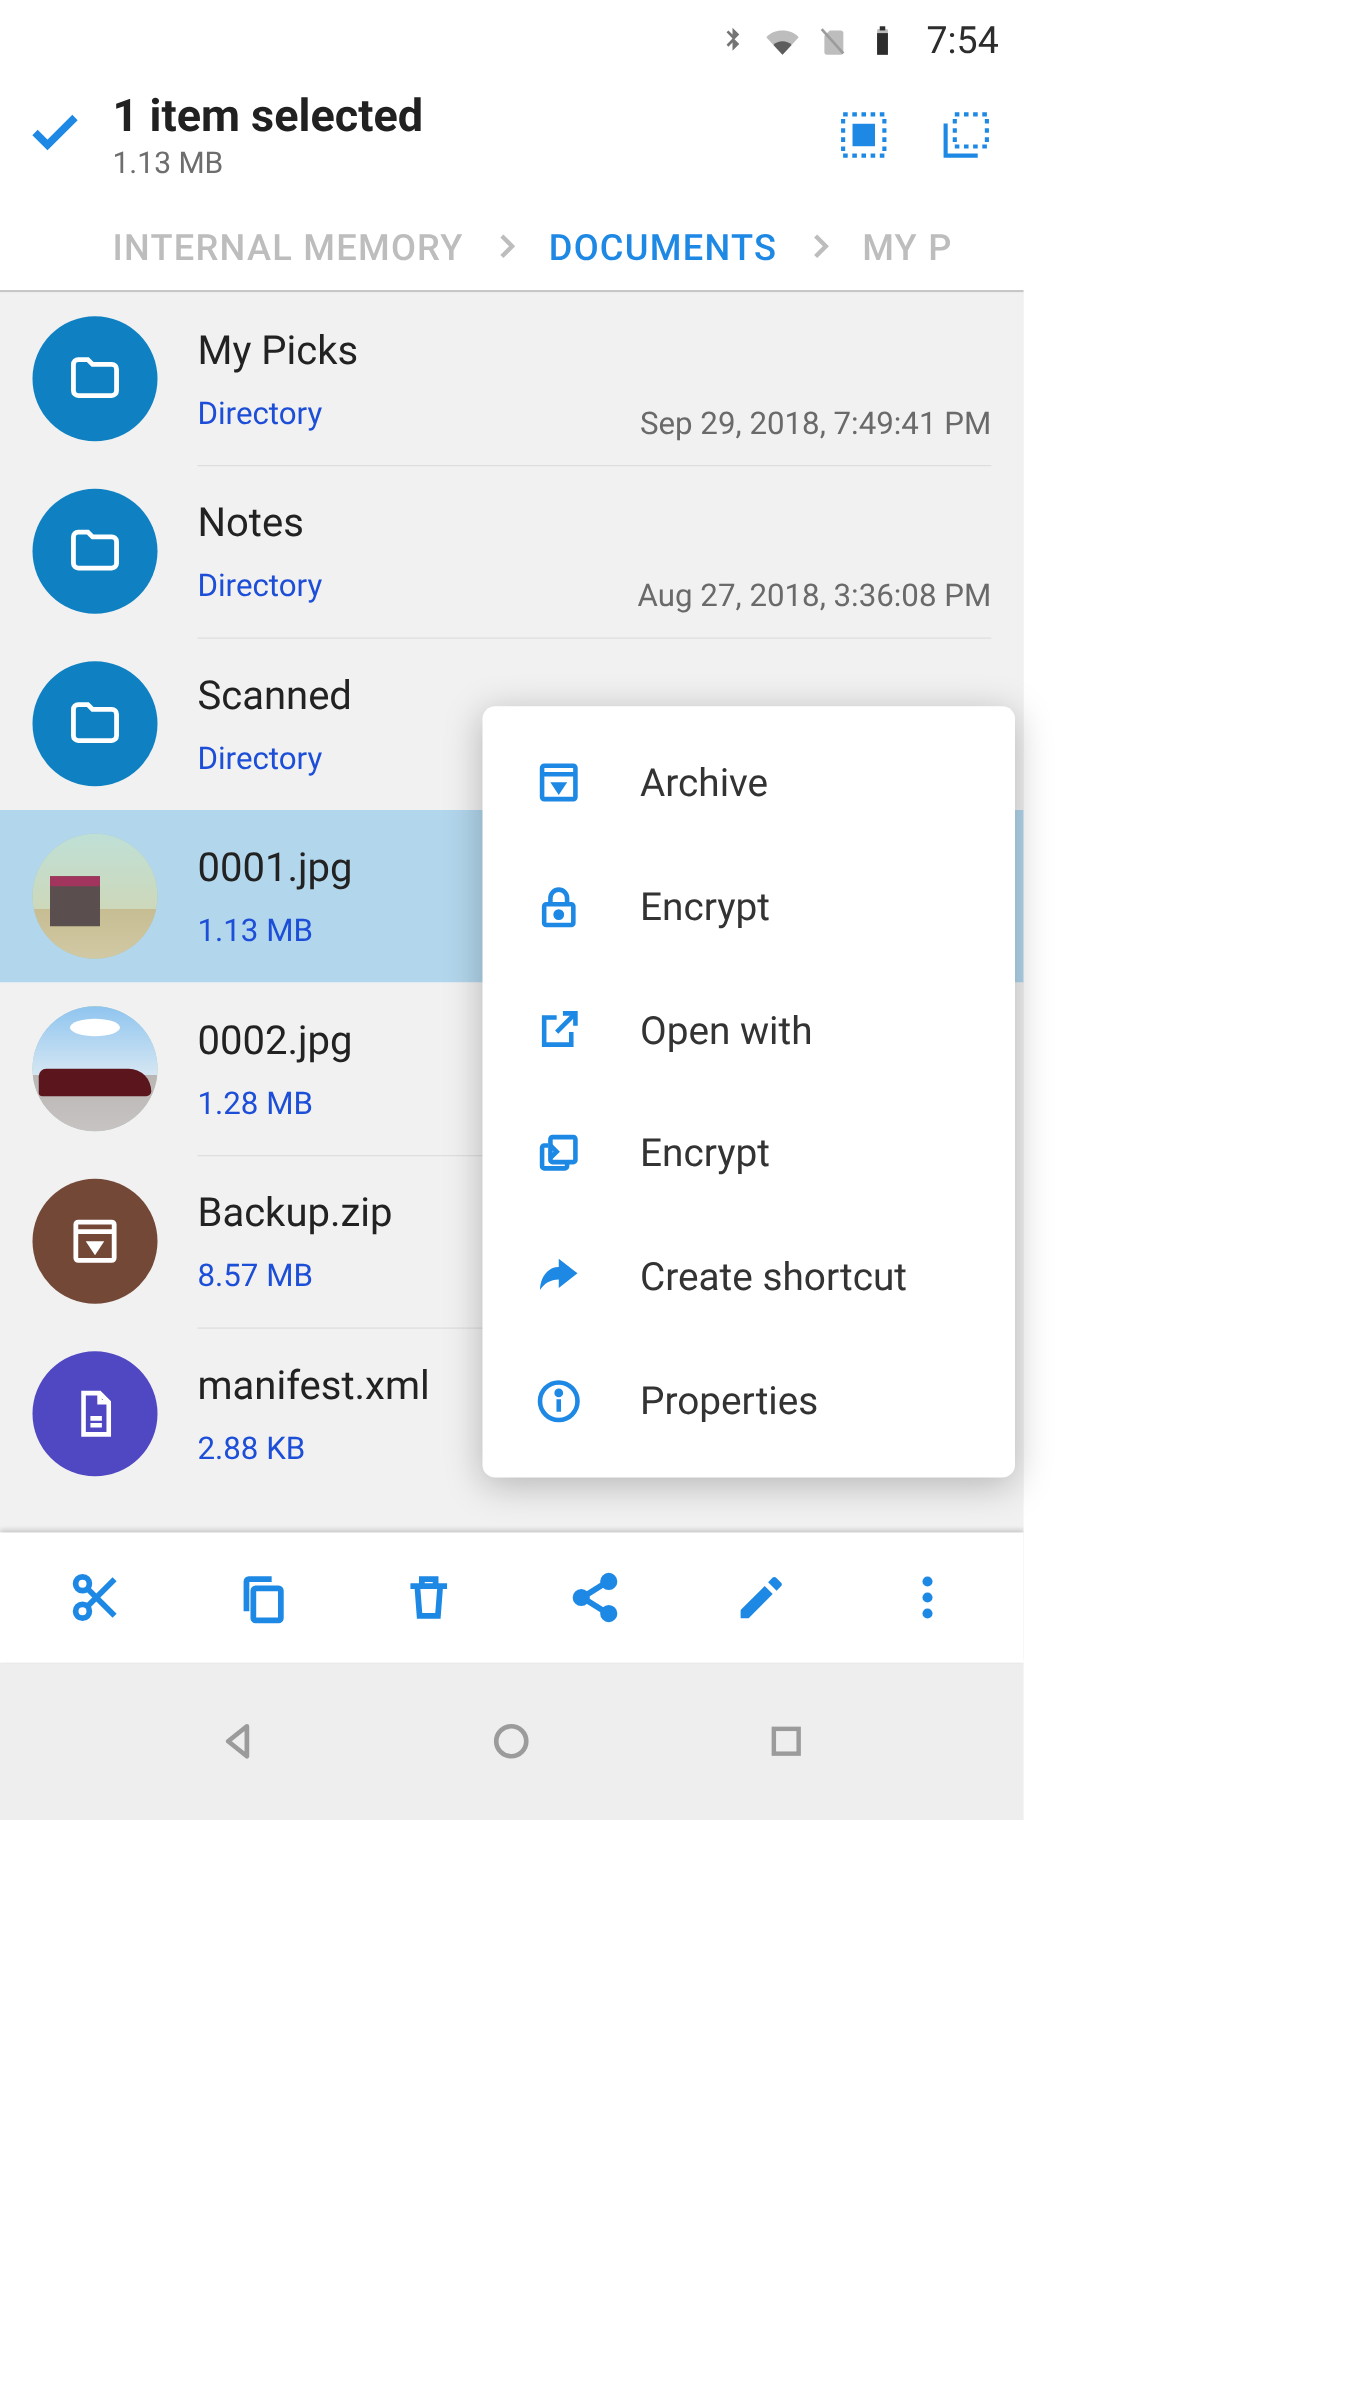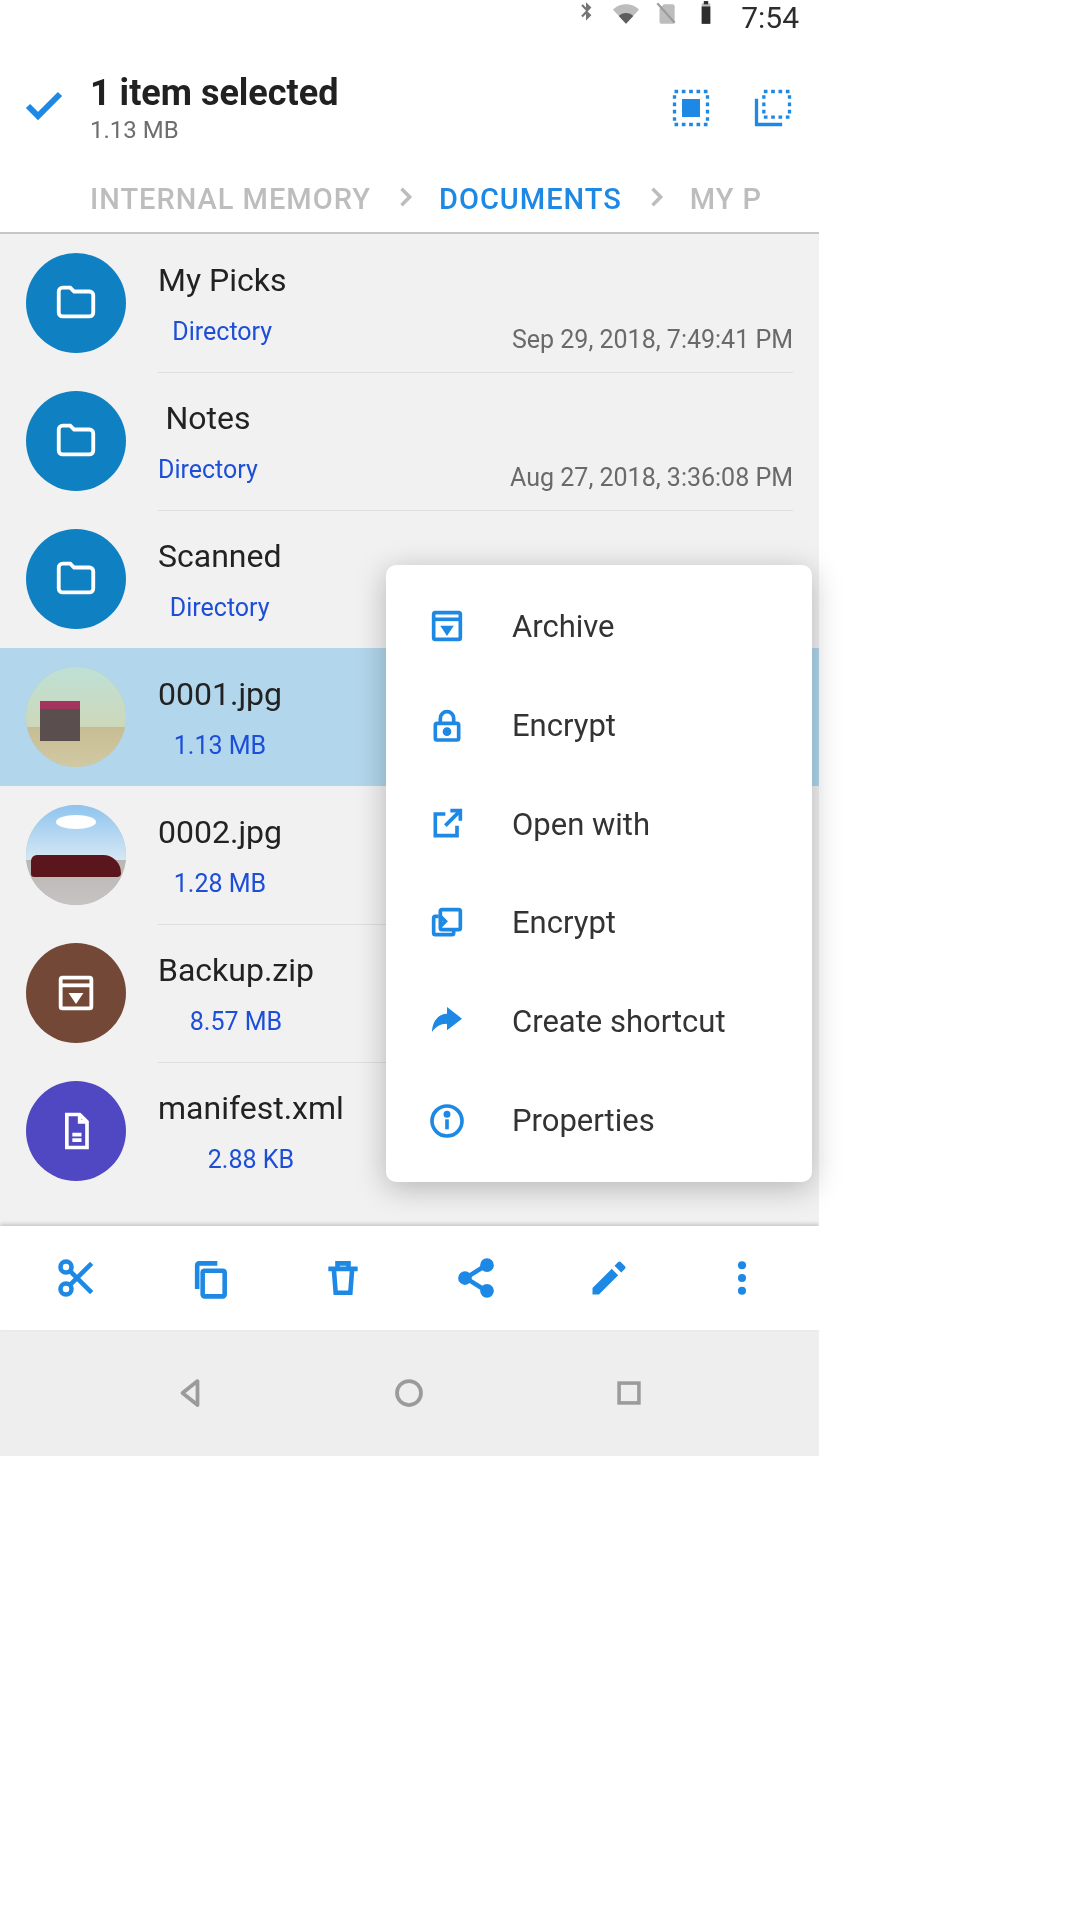--- a/index.html
+++ b/index.html
@@ -1,18 +1,18 @@
 <!DOCTYPE html>
 <html><head>
 <meta charset="utf-8">
 <style>
   * { margin: 0; padding: 0; box-sizing: border-box; }
   html, body { width: 819px; height: 1456px; font-family: -apple-system, BlinkMacSystemFont, 'Segoe UI', Roboto, sans-serif; background: #fff; overflow: hidden; }
   
-  .status-bar { height: 50px; display: flex; justify-content: flex-end; align-items: flex-start; padding: 0 20px; gap: 14px; }
+  .status-bar { height: 50px; display: flex; justify-content: flex-end; align-items: flex-end; padding: 0 20px; gap: 14px; }
   .status-bar svg { width: 26px; height: 26px; }
   .status-bar .time { font-size: 30px; color: #2d2d2d; font-weight: 400; margin-left: 8px; }
   
   .header { height: 116px; display: flex; align-items: center; padding: 0 16px 0 20px; gap: 22px; }
   .header-check { width: 48px; }
   .header-info { flex: 1; }
   .header-title { font-size: 36px; color: #212121; font-weight: 700; }
   .header-subtitle { font-size: 24px; color: #6e6e6e; margin-top: 2px; }
   .header-action { width: 60px; height: 60px; display: flex; align-items: center; justify-content: center; }
   
@@ -22,21 +22,21 @@
   .breadcrumb-chevron { color: #bdbdbd; }
   
   .divider { height: 2px; background: #c7c7c7; }
   
   .file-list { background: #f1f1f1; height: 992px; overflow: hidden; }
   .file-row { height: 138px; display: flex; align-items: center; padding: 0 26px; gap: 32px; }
   .file-row.selected { background: #b2d6ec; }
   .file-row:not(.selected) { background: #f1f1f1; }
   .row-content { flex: 1; display: flex; justify-content: space-between; align-items: center; height: 100%; }
   .row-content.sep { border-top: 1px solid #dedede; }
-  .row-text { display: flex; flex-direction: column; gap: 18px; text-align: center; }
+  .row-text { display: flex; flex-direction: column; gap: 18px; }
   .file-icon { width: 100px; height: 100px; border-radius: 50%; display: flex; align-items: center; justify-content: center; flex-shrink: 0; }
   .file-icon.blue { background: #0f81c2; }
   .file-icon.brown { background: #734836; }
   .file-icon.purple { background: #5047c2; }
   .file-icon.thumb { background: #a9c9b8; position: relative; overflow: hidden; }
   .file-name { font-size: 32px; color: #222; }
   .file-sub { font-size: 25px; color: #1d4ed8; }
   .file-date { font-size: 25px; color: #6a6a6a; align-self: flex-end; margin-bottom: 18px; }
   
   .bottom-bar { height: 104px; background: #fff; display: flex; align-items: center; justify-content: space-around; padding: 0 10px; box-shadow: 0 -2px 4px rgba(0,0,0,0.18); position: relative; z-index: 5; }

